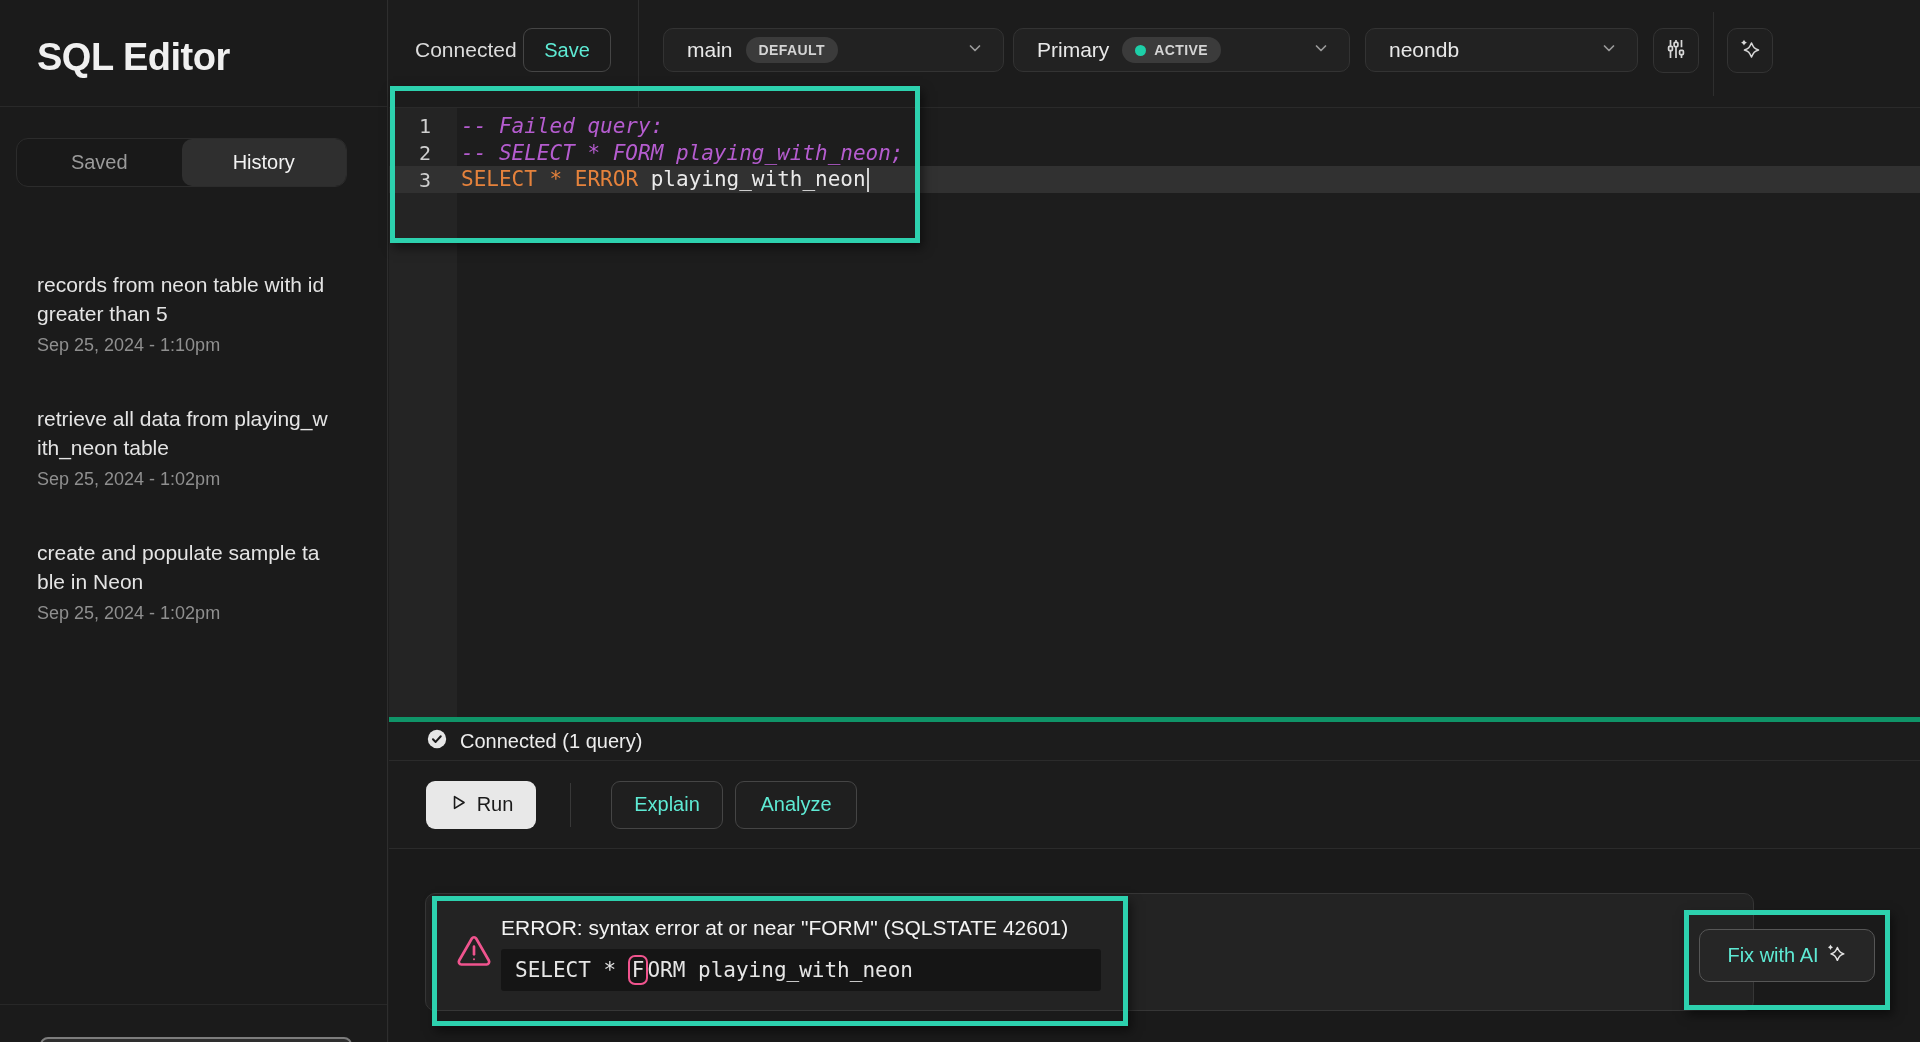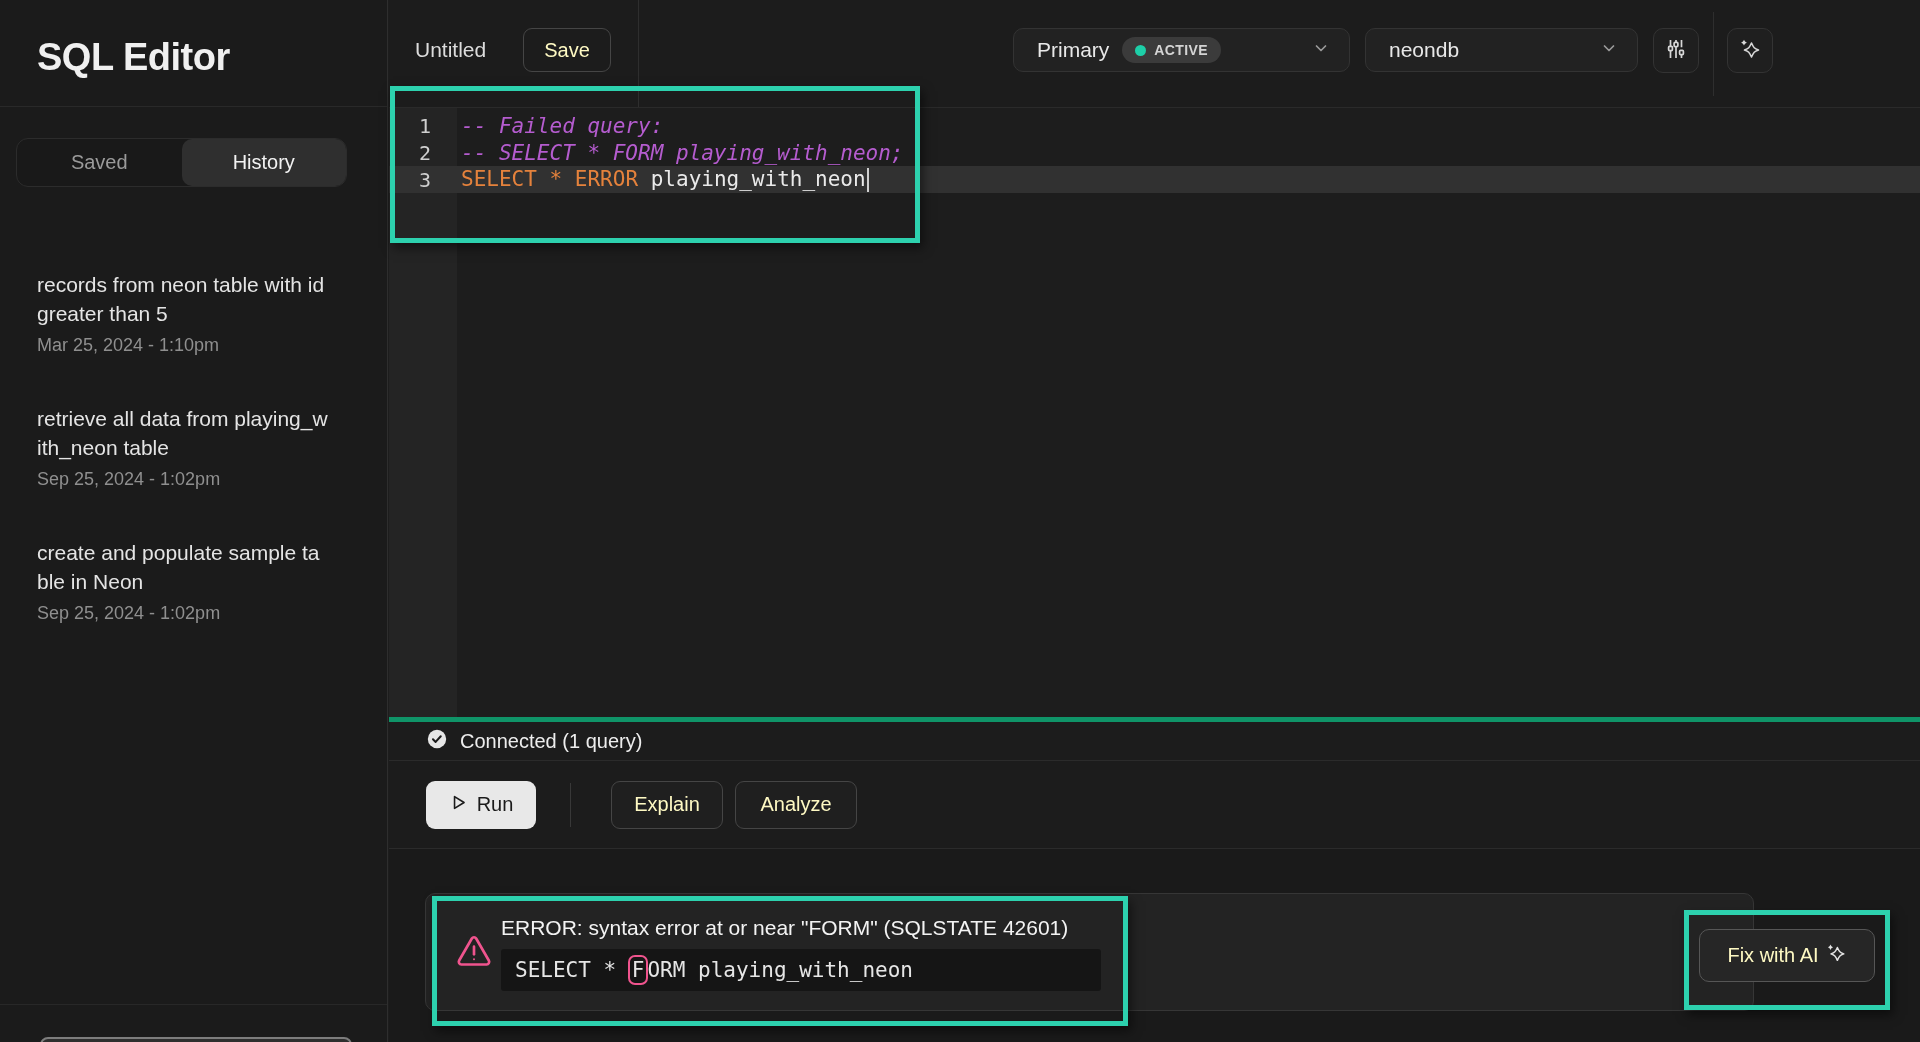--- a/index.html
+++ b/index.html
@@ -32,21 +32,21 @@
   .sidebar-bottom-button{position:absolute;left:40px;bottom:-17px;width:312px;height:22px;
     background:#2e2e2e;border:2px solid #7d7d7d;border-radius:8px;}
 
   
   .main{position:absolute;left:389px;top:0;right:0;bottom:0;display:flex;flex-direction:column;}
   .main-header{position:relative;height:108px;background:#1c1c1c;border-bottom:1px solid #2a2a2a;flex:none;}
   .query-name{position:absolute;left:26px;top:28px;height:44px;line-height:44px;
     font-size:21px;color:#dcdcdc;}
   .btn{display:flex;align-items:center;justify-content:center;gap:9px;
     background:transparent;border:1px solid #454545;border-radius:9px;
-    color:#fef9c3;font-size:20px;font-family:inherit;cursor:pointer;}
+    color:#5eead4;font-size:20px;font-family:inherit;cursor:pointer;}
   .save-btn{position:absolute;left:134px;top:28px;width:88px;height:44px;}
   .vdiv{position:absolute;top:0;width:1px;background:#2e2e2e;}
   .vdiv-1{left:249px;height:107px;}
   .vdiv-2{left:1324px;top:12px;height:84px;}
   .dropdown{position:absolute;top:28px;height:44px;background:#222222;border:1px solid #333333;
     border-radius:10px;display:flex;align-items:center;padding:0 20px 0 23px;cursor:pointer;}
   .dd-branch{left:274px;width:341px;}
   .dd-compute{left:624px;width:337px;}
   .dd-database{left:976px;width:273px;}
   .dd-label{font-size:21px;color:#e8e8e8;}
@@ -127,45 +127,55 @@
       </div>
       <div class="tab active">
         <span>History</span>
       </div>
     </div>
 
     <div class="history">
       <div class="history-item">
         <div class="history-title">records from neon table with id
 greater than 5</div>
-        <div class="history-ts">Mar 25, 2024 - 1:10pm</div>
+        <div class="history-ts">Sep 25, 2024 - 1:10pm</div>
       </div>
       <div class="history-item">
         <div class="history-title">retrieve all data from playing_w
 ith_neon table</div>
         <div class="history-ts">Sep 25, 2024 - 1:02pm</div>
       </div>
       <div class="history-item">
         <div class="history-title">create and populate sample ta
 ble in Neon</div>
         <div class="history-ts">Sep 25, 2024 - 1:02pm</div>
       </div>
     </div>
 
     <div class="sidebar-bottom-divider"></div>
     <div class="sidebar-bottom-button"></div>
   </aside>
 
   <div class="main">
 
     <div class="main-header">
-      <div class="query-name">Untitled</div>
+      <div class="query-name">Connected</div>
       <button class="btn save-btn">Save</button>
       <div class="vdiv vdiv-1"></div>
 
+      <div class="dropdown dd-branch">
+        <span class="dd-label">main</span>
+        <span class="badge">DEFAULT</span>
+        <span class="dd-spacer"></span>
+        <span>
+          <svg width="16" height="16" viewBox="0 0 16 16">
+              <path d="M3.5 6l4.5 4.5L12.5 6" stroke="#9a9a9a" stroke-width="1.7" fill="none" stroke-linecap="round" stroke-linejoin="round"></path>
+            </svg>
+        </span>
+      </div>
 
       <div class="dropdown dd-compute">
         <span class="dd-label">Primary</span>
         <span class="badge">
           <span class="dot"></span>
           <span>ACTIVE</span>
         </span>
         <span class="dd-spacer"></span>
         <span>
           <svg width="16" height="16" viewBox="0 0 16 16">

